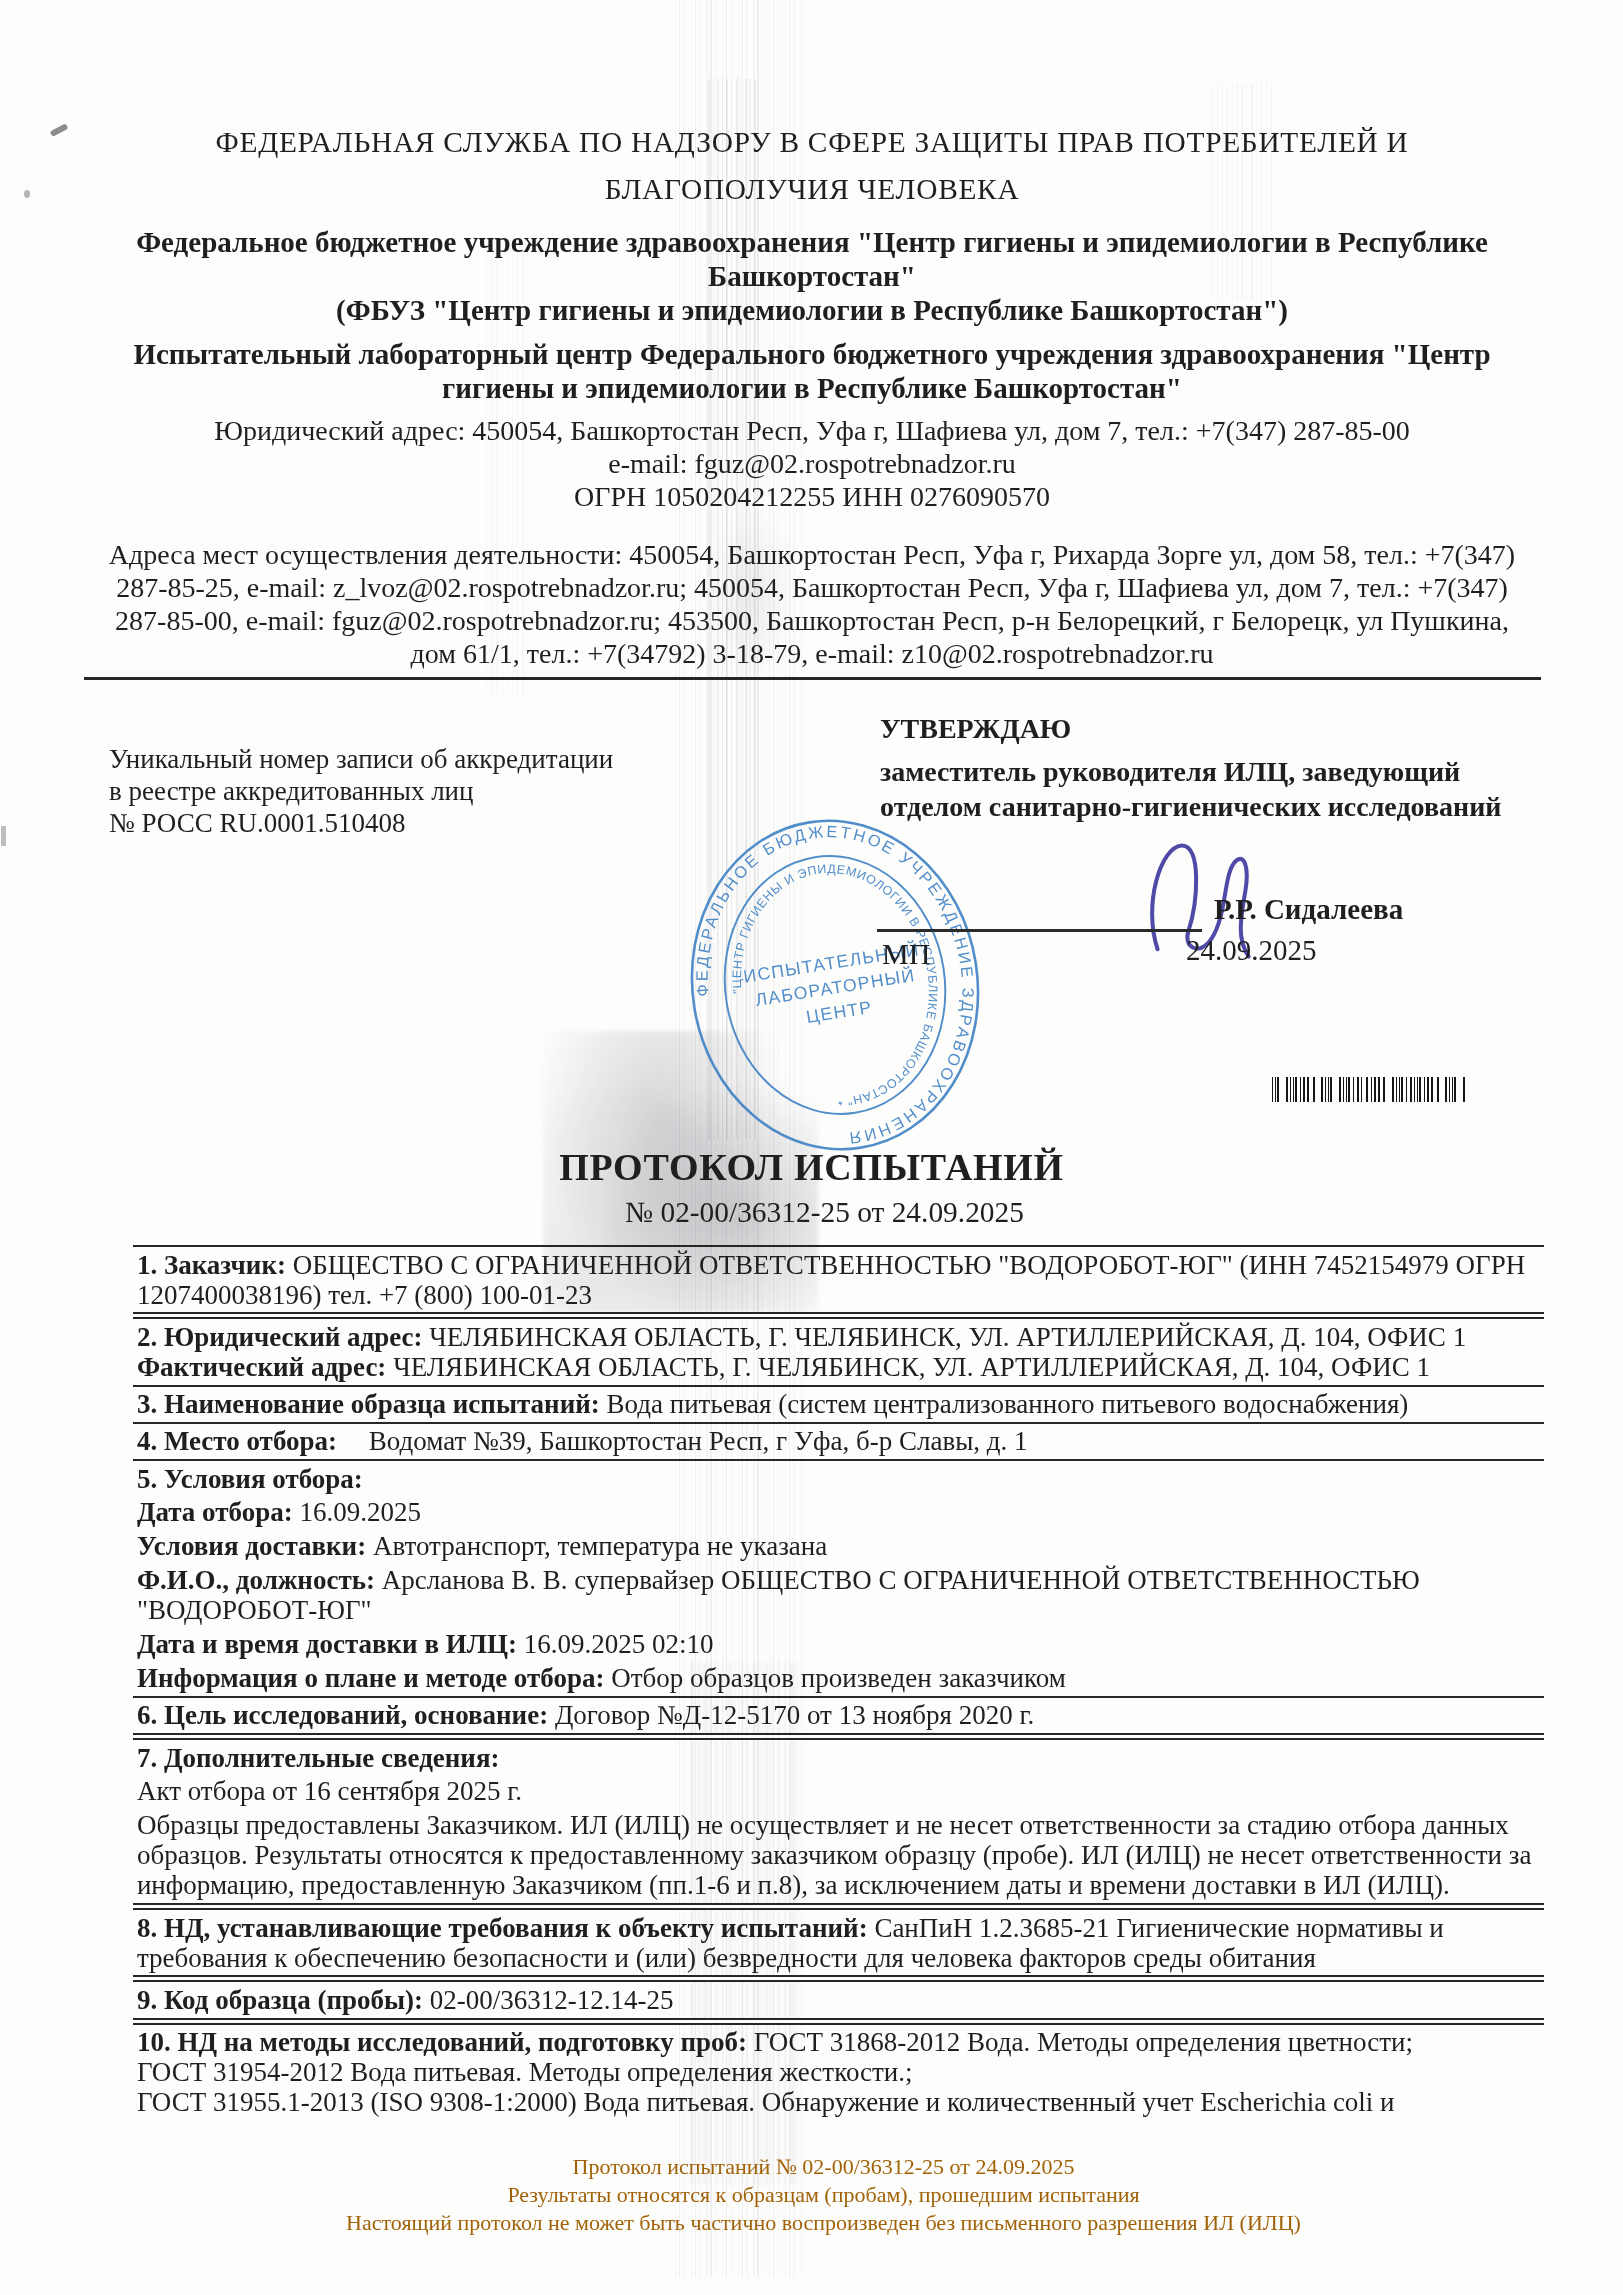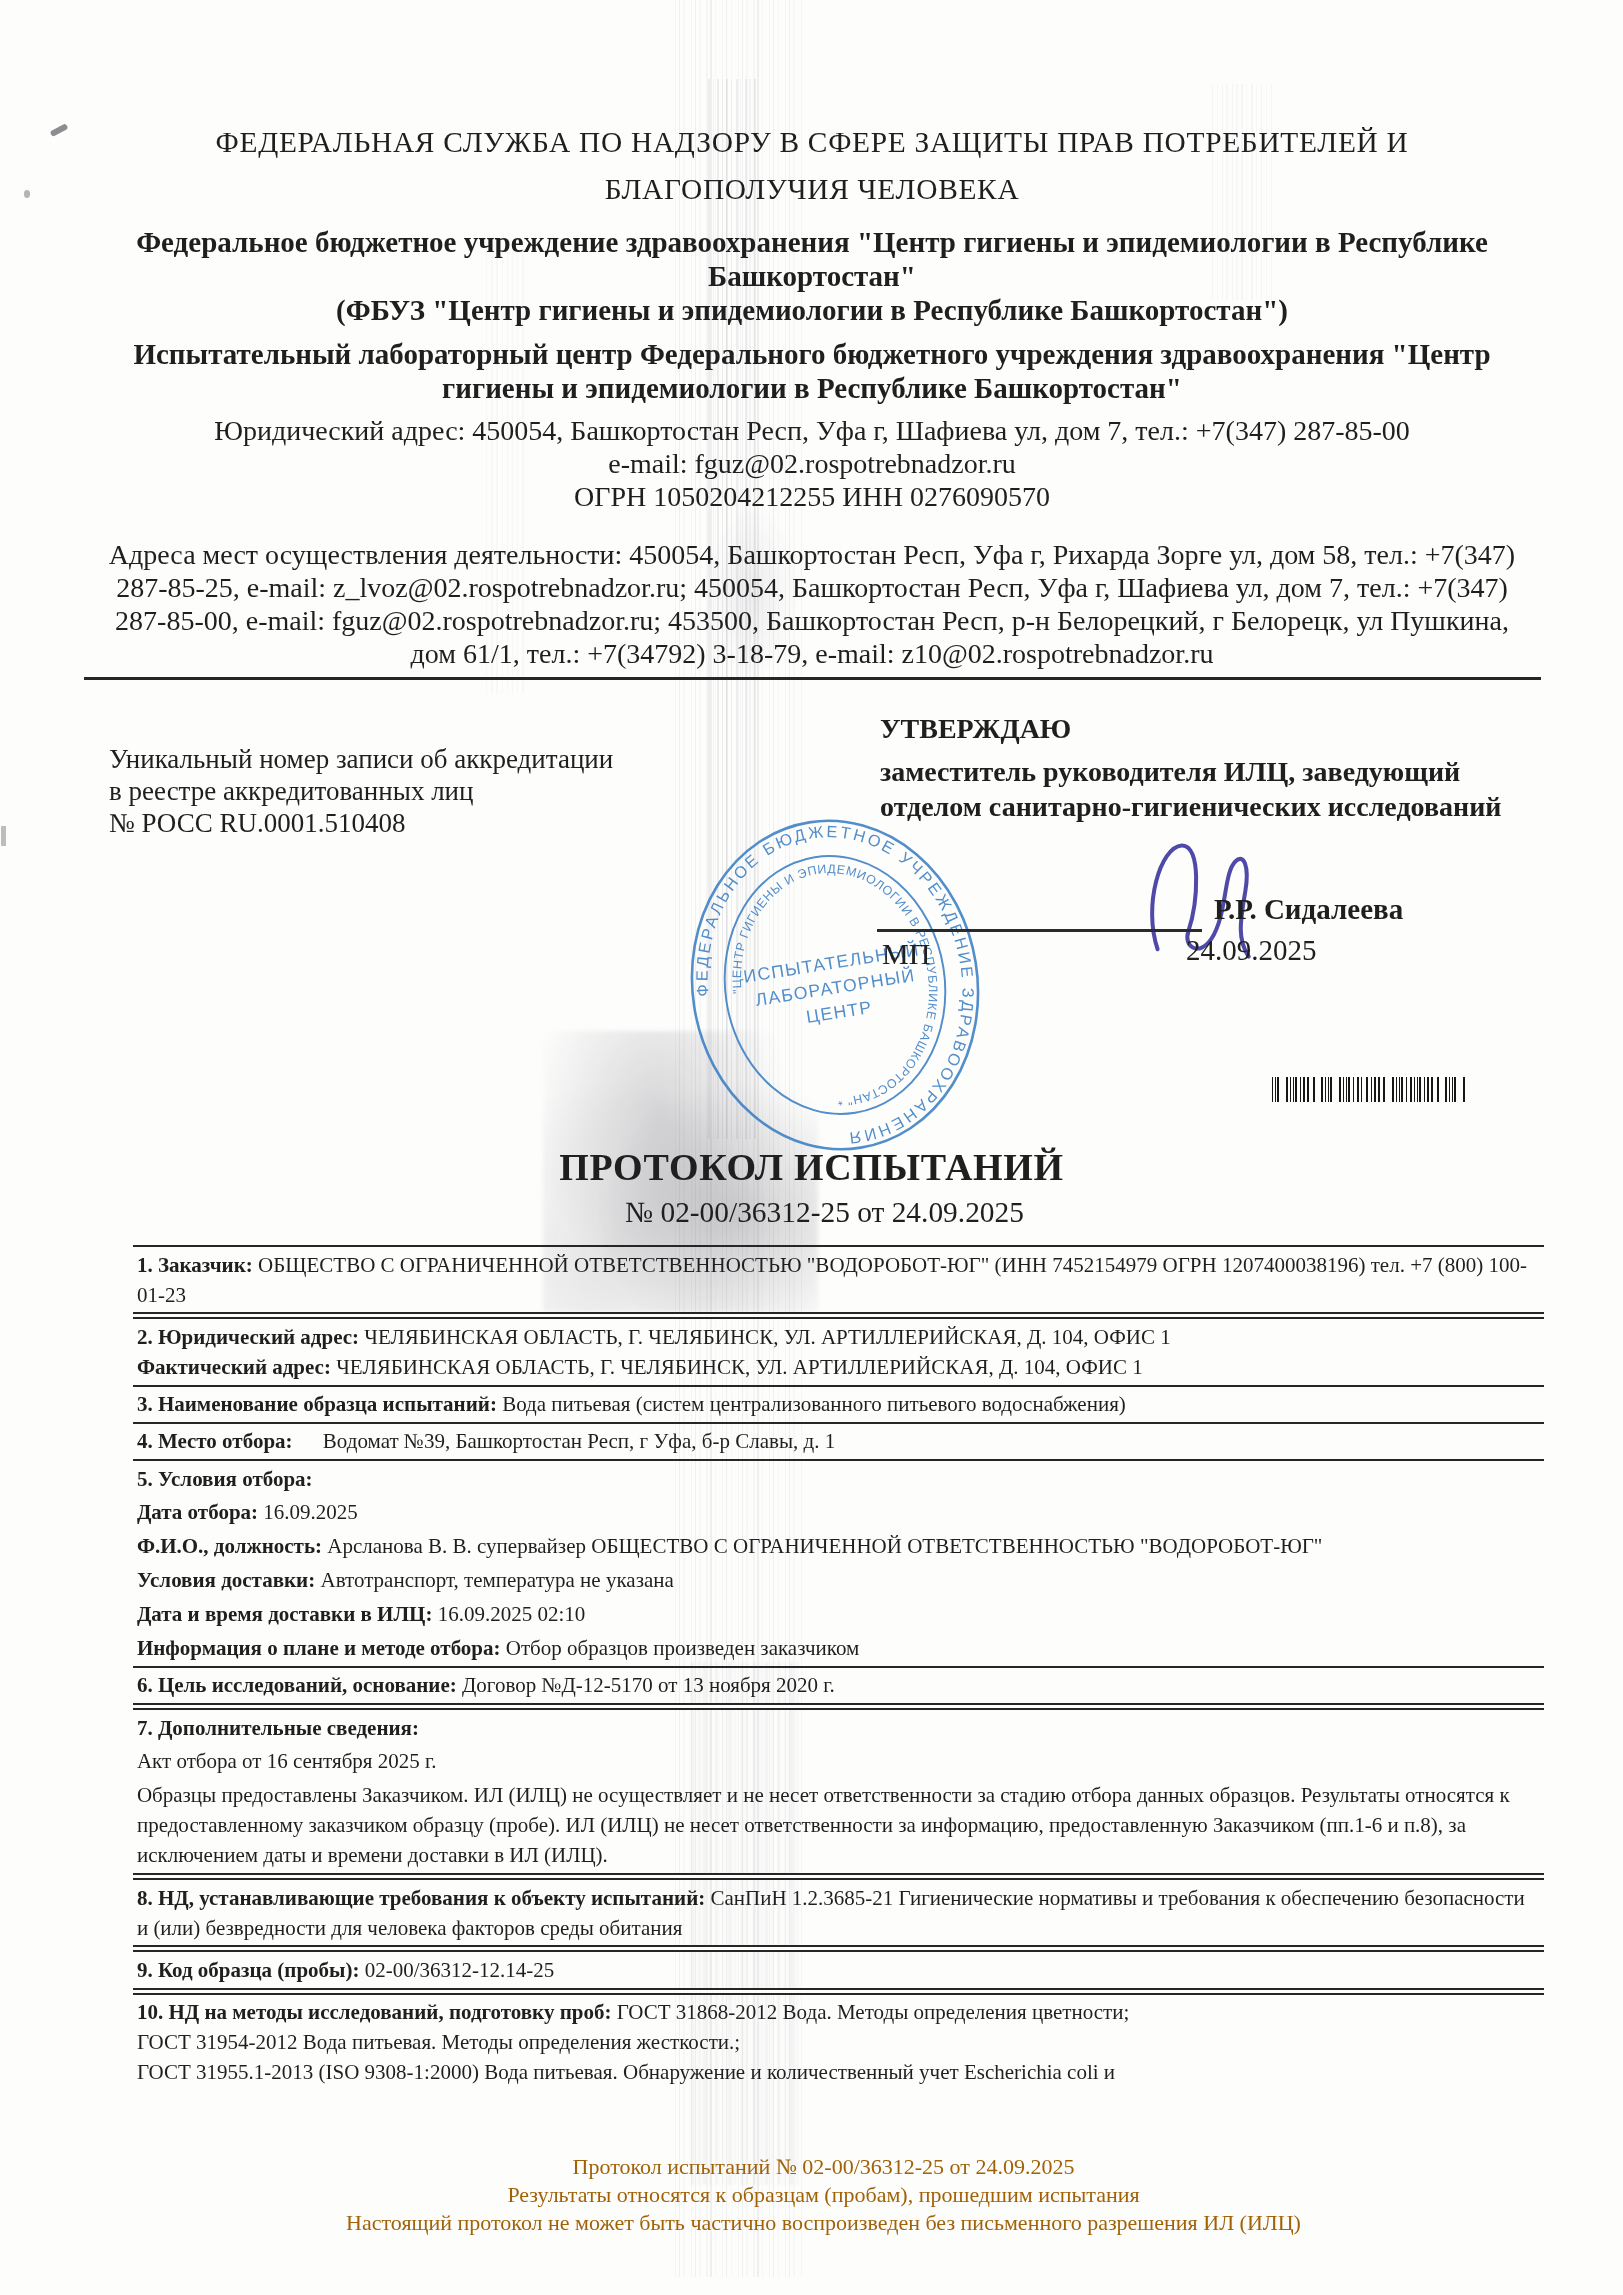--- a/index.html
+++ b/index.html
@@ -65,21 +65,21 @@
       transparent 3.9px 5.2px,#161616 5.2px 7.2px,transparent 7.2px 10.5px,#161616 10.5px 11px,
       transparent 11px 13.7px,#161616 13.7px 15.7px,transparent 15.7px 17.7px); }
 
   
   .title     { position:absolute; top:1145px; left:0; width:100%; text-align:center;
                font-size:38px; font-weight:bold; letter-spacing:0.7px; }
   .title-num { position:absolute; top:1196px; left:0; width:100%; text-align:center; font-size:29.4px;padding-left:13px; }
 
   
   .tbl { position:absolute; top:1245px; left:133px; width:1411px;
-         font-size:21px; line-height:30px; border-top:2.6px solid #262626; }
+         font-size:27px; line-height:30px; border-top:2.6px solid #262626; }
   .row { padding:2.6px 3.9px; }
   .lbl { font-weight:bold; }
   .sep   { height:2px; background:#262626; }
   .sep-d { height:7.2px; background:linear-gradient(#262626 0 2px, #fdfdfc 2px 5.2px, #262626 5.2px 7.2px); }
   .para { margin-top:3.9px; }
   .val-gap { margin-left:25px; }
 
   
   .footer { position:absolute; top:2153px; left:12px; width:100%; text-align:center;
             font-size:22px; line-height:28px; color:#a16207; }
@@ -188,26 +188,26 @@
     </div>
     <div class="sep"></div>
 
     <div class="row">
       <div class="lbl">5. Условия отбора:</div>
       <div class="para">
         <span class="lbl">Дата отбора:</span>
         <span>16.09.2025</span>
       </div>
       <div class="para">
+        <span class="lbl">Условия доставки:</span>
+        <span>Автотранспорт, температура не указана</span>
+      </div>
+      <div class="para">
         <span class="lbl">Ф.И.О., должность:</span>
         <span>Арсланова В. В. супервайзер ОБЩЕСТВО С ОГРАНИЧЕННОЙ ОТВЕТСТВЕННОСТЬЮ "ВОДОРОБОТ-ЮГ"</span>
-      </div>
-      <div class="para">
-        <span class="lbl">Условия доставки:</span>
-        <span>Автотранспорт, температура не указана</span>
       </div>
       <div class="para">
         <span class="lbl">Дата и время доставки в ИЛЦ:</span>
         <span>16.09.2025 02:10</span>
       </div>
       <div class="para">
         <span class="lbl">Информация о плане и методе отбора:</span>
         <span>Отбор образцов произведен заказчиком</span>
       </div>
     </div>

